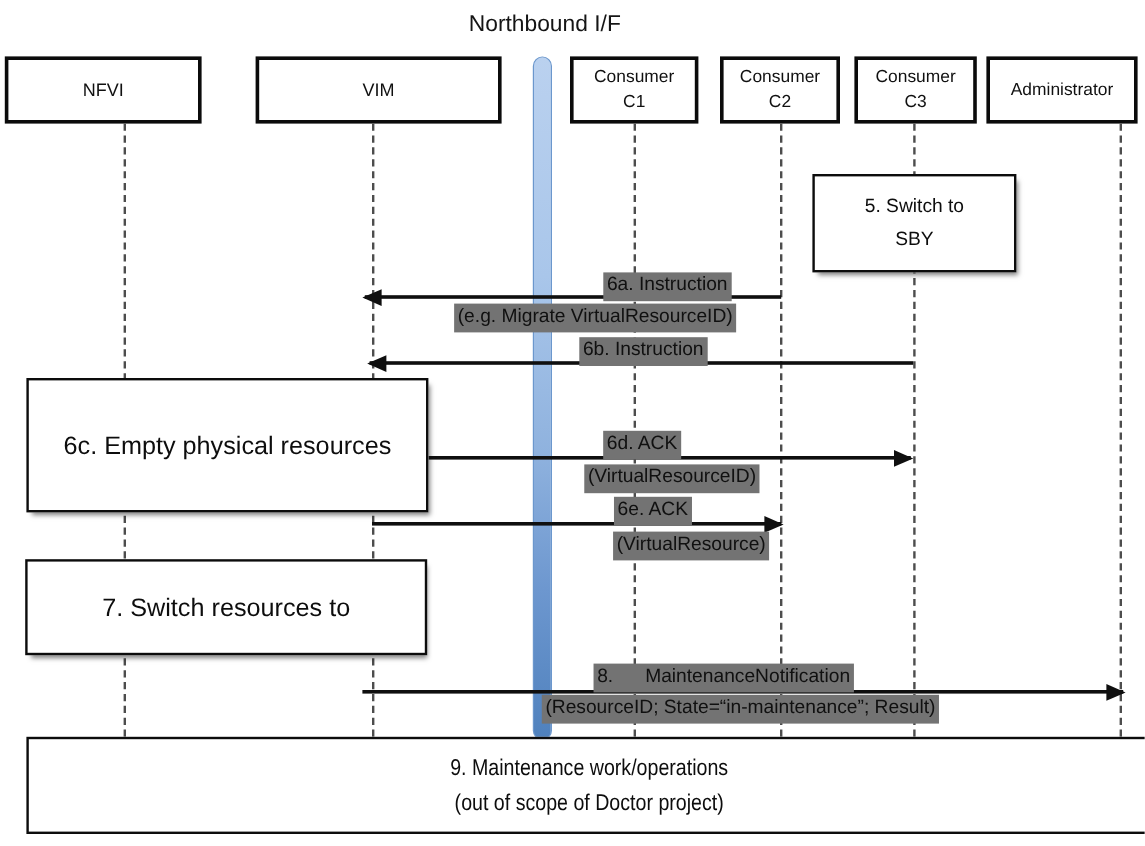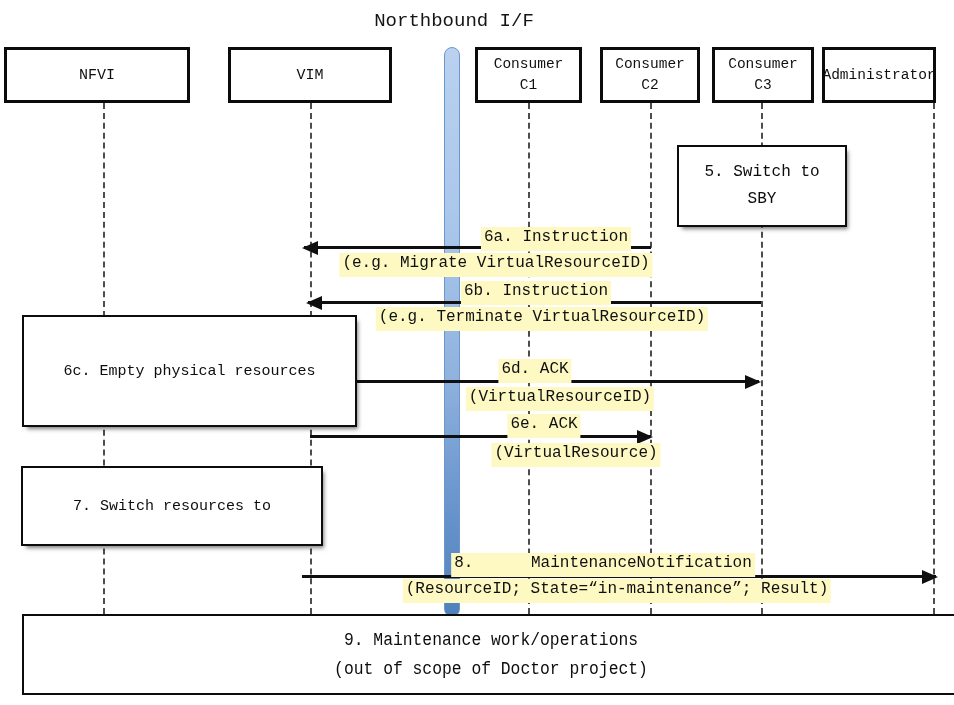--- a/index.html
+++ b/index.html
@@ -1,113 +1,112 @@
 <!DOCTYPE html>
 <html><head>
 <meta charset="utf-8">
 <style>
   html,body{margin:0;padding:0;background:#fff;}
   body{font-family:"Liberation Sans",sans-serif;color:#101010;}
-  #stage{position:relative;width:954px;height:705px;background:#fff;overflow:hidden;font-family:Liberation Mono, monospace;}
+  #stage{position:relative;width:954px;height:705px;background:#fff;overflow:hidden;}
 
   .title{position:absolute;transform:translateX(-50%);font-size:19px;font-weight:500;color:#151515;white-space:nowrap;z-index:6;}
 
   .actor{position:absolute;top:47px;height:56px;box-sizing:border-box;border:3px solid #0b0b0b;background:#fff;
          display:flex;flex-direction:column;justify-content:center;align-items:center;text-align:center;
          z-index:5;font-size:15px;line-height:21px;}
   .actor span{display:block;}
 
   .lifeline{position:absolute;top:103px;height:511px;width:0;border-left:2px dashed #4d4d4d;z-index:1;}
 
   .nbi-bar{position:absolute;left:444px;top:47px;width:14px;height:568px;border-radius:8px;
            background:linear-gradient(180deg,#bad1ef 0%,#a9c6ea 32%,#8fb2de 58%,#6d97cf 78%,#4f81bd 100%);
            border:1.5px solid #6b97cd;z-index:2;}
 
   .arrow{position:absolute;height:3px;background:#0f0f0f;z-index:3;}
   .arrow.left::before{content:"";position:absolute;left:-2px;top:50%;transform:translateY(-50%);
       width:0;height:0;border:7px solid transparent;border-left:0;border-right:16px solid #0f0f0f;}
   .arrow.right::after{content:"";position:absolute;right:-2px;top:50%;transform:translateY(-50%);
       width:0;height:0;border:7px solid transparent;border-right:0;border-left:16px solid #0f0f0f;}
 
-  .mlabel{position:absolute;transform:translateX(-50%);background:#fef9c3;font-size:16px;line-height:21px;
+  .mlabel{position:absolute;transform:translateX(-50%);background:#737373;font-size:16px;line-height:21px;
           padding:0 3px 3px 3px;white-space:pre;z-index:4;color:#101010;}
 
   .note{position:absolute;box-sizing:border-box;background:#fff;border:2px solid #0c0c0c;
         display:flex;flex-direction:column;justify-content:center;align-items:center;text-align:center;
         z-index:5;font-size:16px;line-height:27px;color:#0d0d0d;}
   .note.shadow{box-shadow:3px 4px 4px -2px rgba(0,0,0,0.5);}
   .note .inner{width:100%;}
-  .big{font-size:15px;}
+  .big{font-size:21px;}
   .condensed{transform:scaleX(0.86);transform-origin:50% 50%;font-size:19px;line-height:29px;white-space:nowrap;}
 </style>
 </head>
 <body>
 
 <div id="stage">
 
   <div class="title" style="left:454px;top:10px">Northbound I/F</div>
 
   <div class="lifeline" style="left:103px"></div>
   <div class="lifeline" style="left:310px"></div>
   <div class="lifeline" style="left:528px"></div>
   <div class="lifeline" style="left:650px"></div>
   <div class="lifeline" style="left:761px"></div>
   <div class="lifeline" style="left:933px"></div>
 
   <div class="nbi-bar"></div>
 
-  <div class="actor" style="left:4px;width:186px">
+  <div class="actor" style="left:4px;width:164px">
     <span>NFVI</span>
   </div>
-  <div class="actor" style="left:228px;width:164px">
+  <div class="actor" style="left:213px;width:205px">
     <span>VIM</span>
   </div>
   <div class="actor" style="left:475px;width:107px;font-size:14.5px">
     <span>Consumer</span>
     <span>C1</span>
   </div>
   <div class="actor" style="left:600px;width:100px;font-size:14.5px">
     <span>Consumer</span>
     <span>C2</span>
   </div>
   <div class="actor" style="left:712px;width:102px;font-size:14.5px">
     <span>Consumer</span>
     <span>C3</span>
   </div>
-  <div class="actor" style="left:822px;width:114px;font-size:14.5px">
+  <div class="actor" style="left:822px;width:126px;font-size:14.5px">
     <span>Administrator</span>
   </div>
 
   <div class="arrow left" style="left:304px;top:246px;width:347px"></div>
   <div class="arrow left" style="left:308px;top:301px;width:453px"></div>
   <div class="arrow right" style="left:357px;top:380px;width:402px"></div>
   <div class="arrow right" style="left:310px;top:435px;width:341px"></div>
   <div class="arrow right" style="left:302px;top:575px;width:634px"></div>
 
   <div class="mlabel" style="left:556px;top:227px">6a. Instruction</div>
   <div class="mlabel" style="left:496px;top:253px">(e.g. Migrate VirtualResourceID)</div>
   <div class="mlabel" style="left:536px;top:281px">6b. Instruction</div>
-  <div class="mlabel" style="left:542px;top:307px">(e.g. Terminate VirtualResourceID)</div>
   <div class="mlabel" style="left:535px;top:359px">6d. ACK</div>
   <div class="mlabel" style="left:560px;top:387px">(VirtualResourceID)</div>
   <div class="mlabel" style="left:544px;top:414px">6e. ACK</div>
   <div class="mlabel" style="left:576px;top:443px">(VirtualResource)</div>
   <div class="mlabel" style="left:603px;top:553px">8.      MaintenanceNotification</div>
   <div class="mlabel" style="left:617px;top:579px">(ResourceID; State=“in-maintenance”; Result)</div>
 
   <div class="note shadow" style="left:677px;top:145px;width:170px;height:82px">
     <div class="inner">5. Switch to</div>
     <div class="inner">SBY</div>
   </div>
 
   <div class="note shadow big" style="left:22px;top:315px;width:335px;height:112px">
     <div class="inner">6c. Empty physical resources</div>
   </div>
 
-  <div class="note shadow big" style="left:21px;top:466px;width:302px;height:80px">
+  <div class="note shadow big" style="left:21px;top:466px;width:335px;height:80px">
     <div class="inner">7. Switch resources to</div>
   </div>
 
   <div class="note" style="left:22px;top:614px;width:938px;height:81px">
     <div class="inner condensed">9. Maintenance work/operations</div>
     <div class="inner condensed">(out of scope of Doctor project)</div>
   </div>
 
 </div>
 

